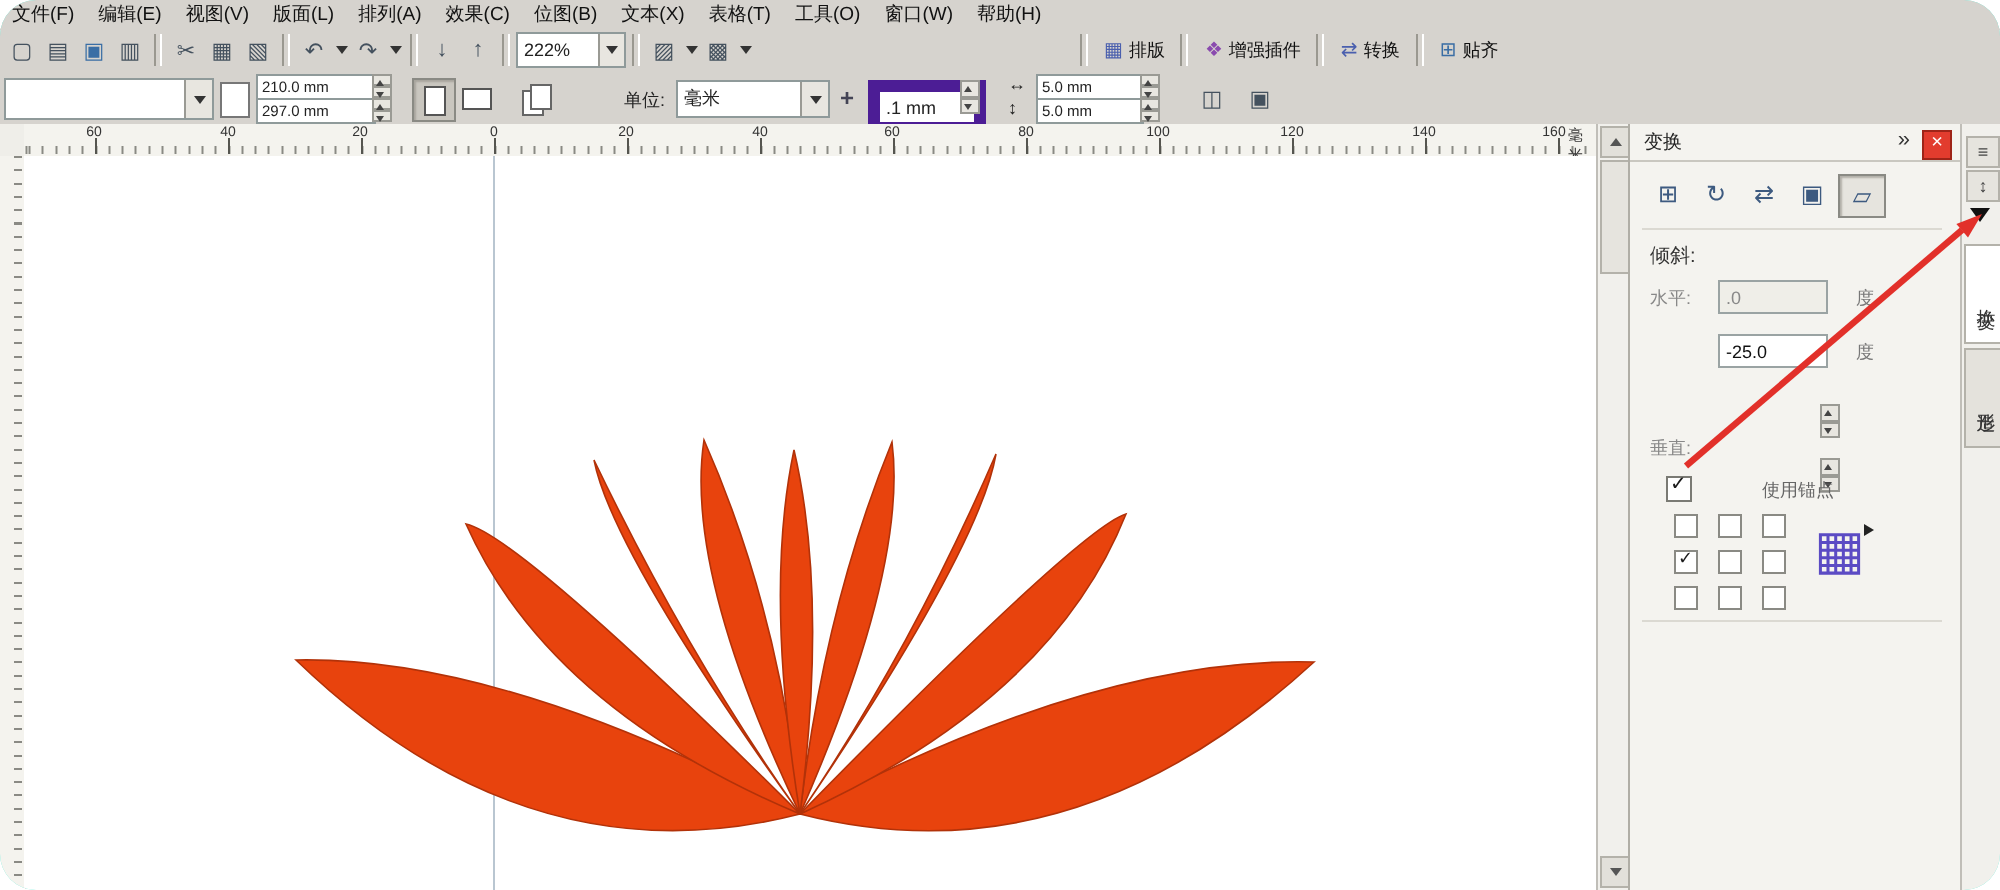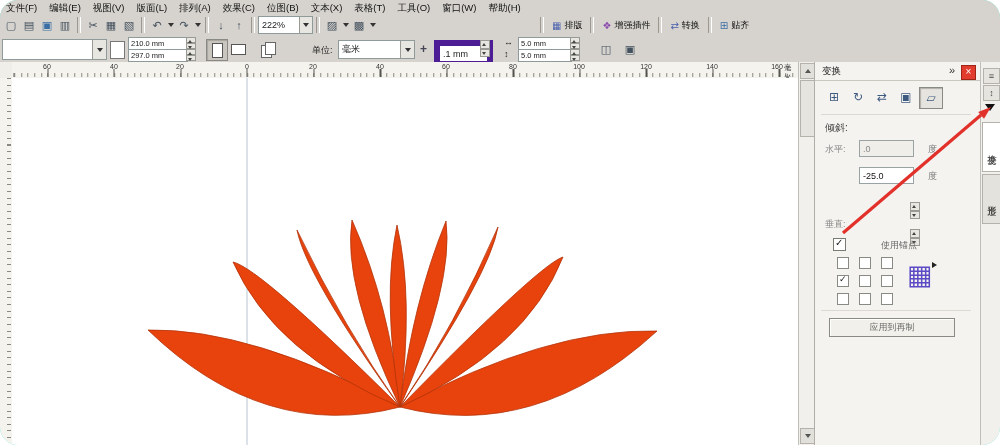--- a/index.html
+++ b/index.html
@@ -345,23 +345,20 @@
   <span class="gridbox" style="left:66px;top:195px;"></span>
   <span class="gridbox on" style="left:22px;top:213px;"></span>
   <span class="gridbox" style="left:44px;top:213px;"></span>
   <span class="gridbox" style="left:66px;top:213px;"></span>
   <span class="gridbox" style="left:22px;top:231px;"></span>
   <span class="gridbox" style="left:44px;top:231px;"></span>
   <span class="gridbox" style="left:66px;top:231px;"></span>
   <span class="gicon">▦</span>
 
   <div class="dk-sep" style="top:248px;"></div>
-  <div class="dbtn" style="top:256px;">
-    <span>应用到再制</span>
-  </div>
 </div>
 
 <div id="sidestrip">
   <div class="ss-btn" style="top:6px;">≡</div>
   <div class="ss-btn" style="top:23px;">↕</div>
   <div class="ss-tri"></div>
   <div class="vtab active" style="top:60px;">
     <span>变换</span>
   </div>
   <div class="vtab idle" style="top:112px;">

